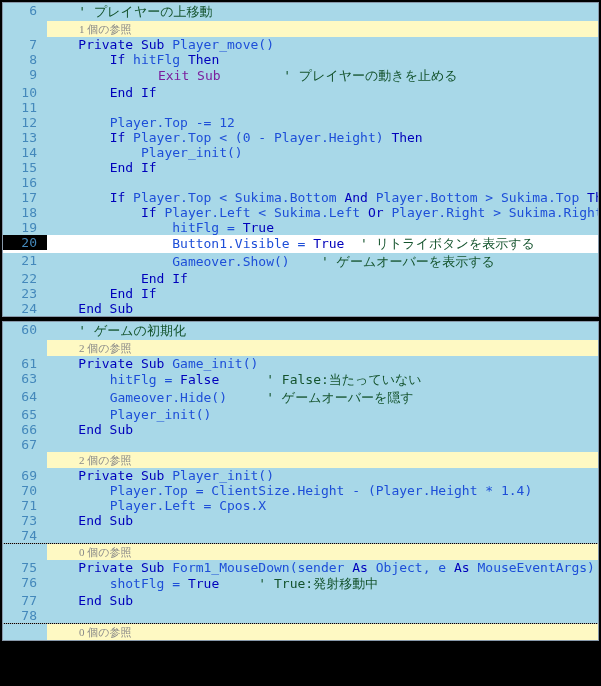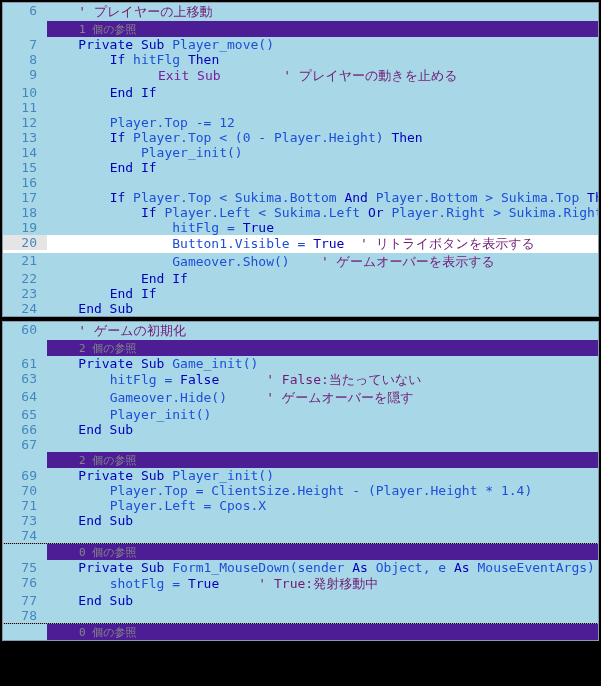--- a/index.html
+++ b/index.html
@@ -3,29 +3,29 @@
 <meta charset="utf-8">
 <style>
 * { margin: 0; padding: 0; box-sizing: border-box; }
 body { background: #000; font-family: 'MS Gothic', 'Consolas', monospace; font-size: 13px; padding: 2px; }
 .editor-pane { background: #000; border: 1px solid #8899aa; margin-bottom: 4px; overflow: hidden; }
 .code-line { display: flex; align-items: flex-start; white-space: pre; }
 .gutter { width: 44px; text-align: right; padding-right: 10px; color: #4488bb; user-select: none; flex: 0 0 44px; }
 .code { flex: 1; }
 .ref-line { display: flex; }
 .ref-line .gutter { background: #a8d8e8; }
-.ref-line .code { background: #4c1d95; padding-left: 32px; }
+.ref-line .code { background: #fef9c3; padding-left: 32px; font-family: Liberation Serif, serif; }
 .ref-text { color: #888; font-size: 11px; }
 .sep { border-top: 1px dotted #aaa; height: 1px; }
 .bg-sel { background: #a8d8e8; }
 .bg-hi { background: #ffffff; }
 .bg-sel .gutter { background: #a8d8e8; }
-.bg-hi .gutter { background: #e5e5e5; }
+.bg-hi .gutter { background: #000000; }
 .k { color: #0000bb; }
-.c { color: #701a75; text-align: center; }
+.c { color: #14532d; text-align: center; }
 .t { color: #1d4ed8; }
 .m { color: #7a1f9e; margin-left: 17px; }
 .code-line.bg-sel .code, .code-line.bg-hi .code { padding-left: 0; }
 </style>
 </head>
 <body>
 
 <div class="editor-pane">
   <div class="code-line bg-sel"><span class="gutter">6</span><span class="code">    <span class="c">' プレイヤーの上移動</span></span></div>
   <div class="ref-line">

